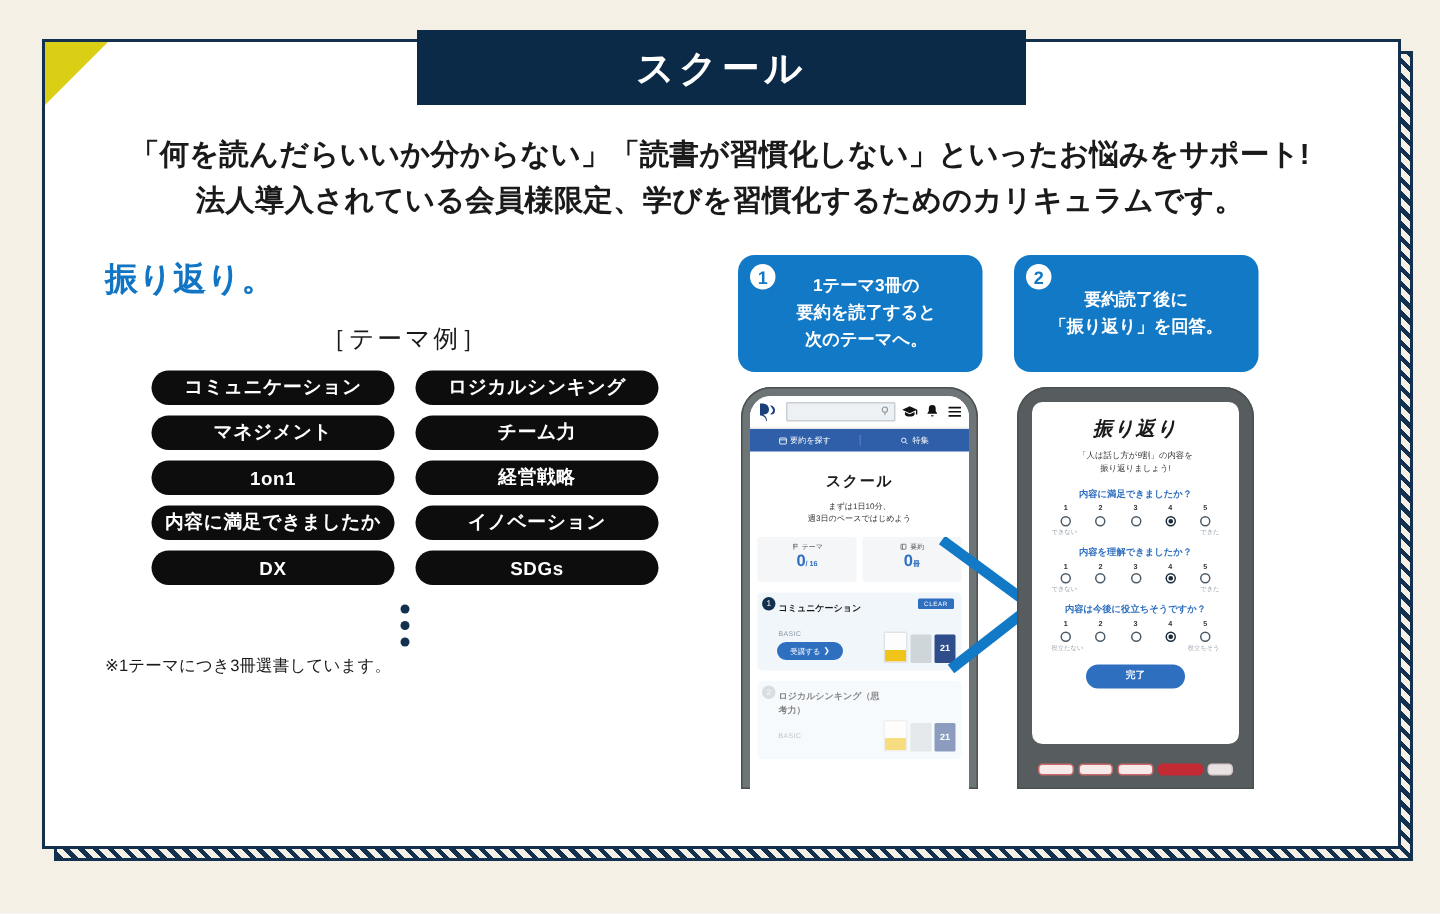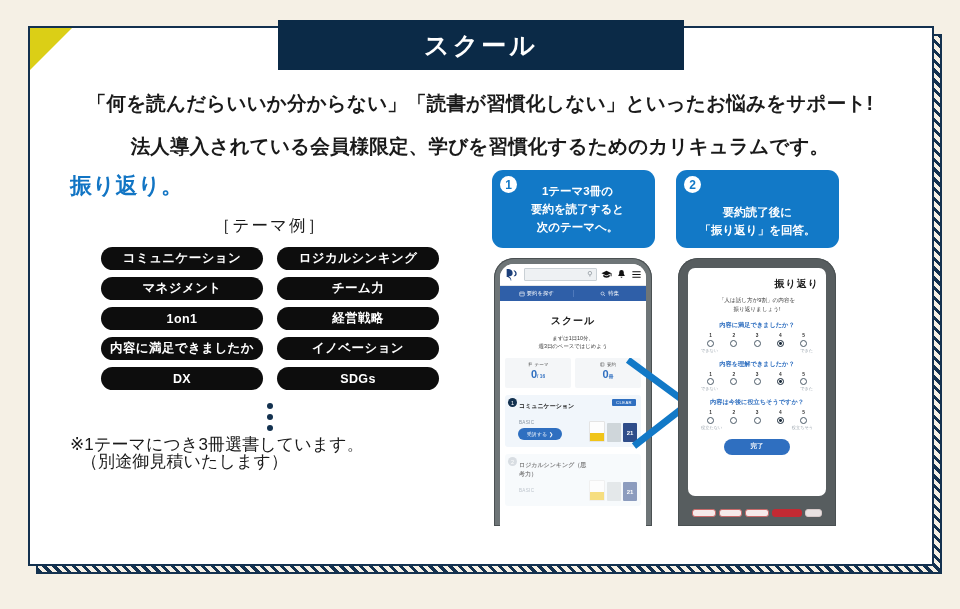--- a/index.html
+++ b/index.html
@@ -39,21 +39,21 @@
     font-size:25px;font-weight:bold;letter-spacing:3px;
     z-index:5;
   }
 
   
   .lead{
     position:absolute;left:28px;top:88px;width:904px;text-align:center;
     color:#1a1a1a;
   }
   .lead-line{font-size:19.5px;font-weight:bold;line-height:30px;letter-spacing:.2px;}
-  .lead-line + .lead-line{margin-top:13px;}
+  .lead-line + .lead-line{margin-top:1px;}
 
   
   .left-col{position:absolute;left:70px;top:170px;width:400px;}
   .blue-head{
     color:#1275c4;font-size:22px;font-weight:bold;line-height:31px;
     letter-spacing:.5px;
   }
   .theme-ex{
     text-align:center;font-size:16.5px;color:#1a1a1a;letter-spacing:2px;
     margin-top:14px;margin-bottom:10px;font-weight:500;
@@ -69,21 +69,21 @@
     white-space:nowrap;
   }
   .dots{
     margin:13px auto 0;width:8px;
   }
   .dots i{
     display:block;width:6px;height:6px;border-radius:50%;
     background:#13314f;margin:0 auto 5px;
   }
   .notes{
-    margin-top:4px;font-size:17px;line-height:17px;color:#1a1a1a;
+    margin-top:4px;font-size:11px;line-height:17px;color:#1a1a1a;
     letter-spacing:.1px;
   }
   .notes div.indent{padding-left:11px;}
 
   
   .bubble{
     position:absolute;width:163px;height:78px;background:#1279c7;
     border-radius:11px;color:#fff;
   }
   .bubble.b1{left:492px;top:170px;}
@@ -91,21 +91,21 @@
   .badge{
     position:absolute;left:8px;top:6px;width:17px;height:17px;border-radius:50%;
     background:#ffffff;color:#1279c7;font-size:12px;font-weight:bold;
     display:flex;align-items:center;justify-content:center;line-height:1;
   }
   .bubble-text{
     position:absolute;left:0;right:0;top:50%;transform:translateY(-50%);
     text-align:center;font-size:11.5px;font-weight:bold;line-height:18px;
     padding:0 8px 0 16px;box-sizing:border-box;
   }
-  .bubble.b2 .bubble-text{padding:0 10px;margin-top:12px;}
+  .bubble.b2 .bubble-text{padding:0 10px;}
 
   
   .phone{
     position:absolute;border-radius:20px 20px 0 0;
     background:#6e7577;
     box-shadow:inset 0 0 0 1px #4a5052;
     overflow:hidden;
   }
   .phone-inner{
     position:absolute;left:6px;right:6px;top:6px;bottom:0;
@@ -189,21 +189,21 @@
   .bk2{background:#cfd6da;}
   .bk3{background:#2f4d8a;color:#fff;font-size:6px;font-weight:bold;
        display:flex;align-items:center;justify-content:center;}
 
   
   .survey-sheet{
     position:absolute;left:10px;right:10px;top:10px;bottom:30px;
     background:#fff;border-radius:7px;padding:9px 7px 0;box-sizing:border-box;
     overflow:hidden;
   }
-  .sv-title{text-align:right;font-size:10px;font-weight:bold;color:#1a1a1a;letter-spacing:1px;}
+  .sv-title{text-align:center;font-size:13px;font-weight:bold;color:#1a1a1a;letter-spacing:1px;font-style:italic;}
   .sv-sub{text-align:center;font-size:5.6px;color:#333;line-height:9px;margin-top:5px;}
   .q{margin-top:7px;}
   .q-text{text-align:center;font-size:6.2px;font-weight:bold;color:#2f6fc0;}
   .scale{display:flex;justify-content:space-between;padding:0 10px;margin-top:3px;}
   .opt{width:11px;text-align:center;}
   .opt-num{font-size:4.8px;color:#333;font-weight:bold;}
   .radio{
     width:7px;height:7px;border-radius:50%;border:1px solid #4b5a67;
     margin:1.5px auto 0;box-sizing:border-box;background:#fff;
   }
@@ -273,21 +273,20 @@
     </div>
 
     <div class="dots">
       <i></i>
         <i></i>
         <i></i>
     </div>
 
     <div class="notes">
       <div>※1テーマにつき3冊選書しています。</div>
-      <div class="indent">（別途御見積いたします）</div>
     </div>
   </div>
 
   <div class="bubble b1">
     <div class="badge">1</div>
     <div class="bubble-text">
       <div>1テーマ3冊の</div>
       <div>要約を読了すると</div>
       <div>次のテーマへ。</div>
     </div>

